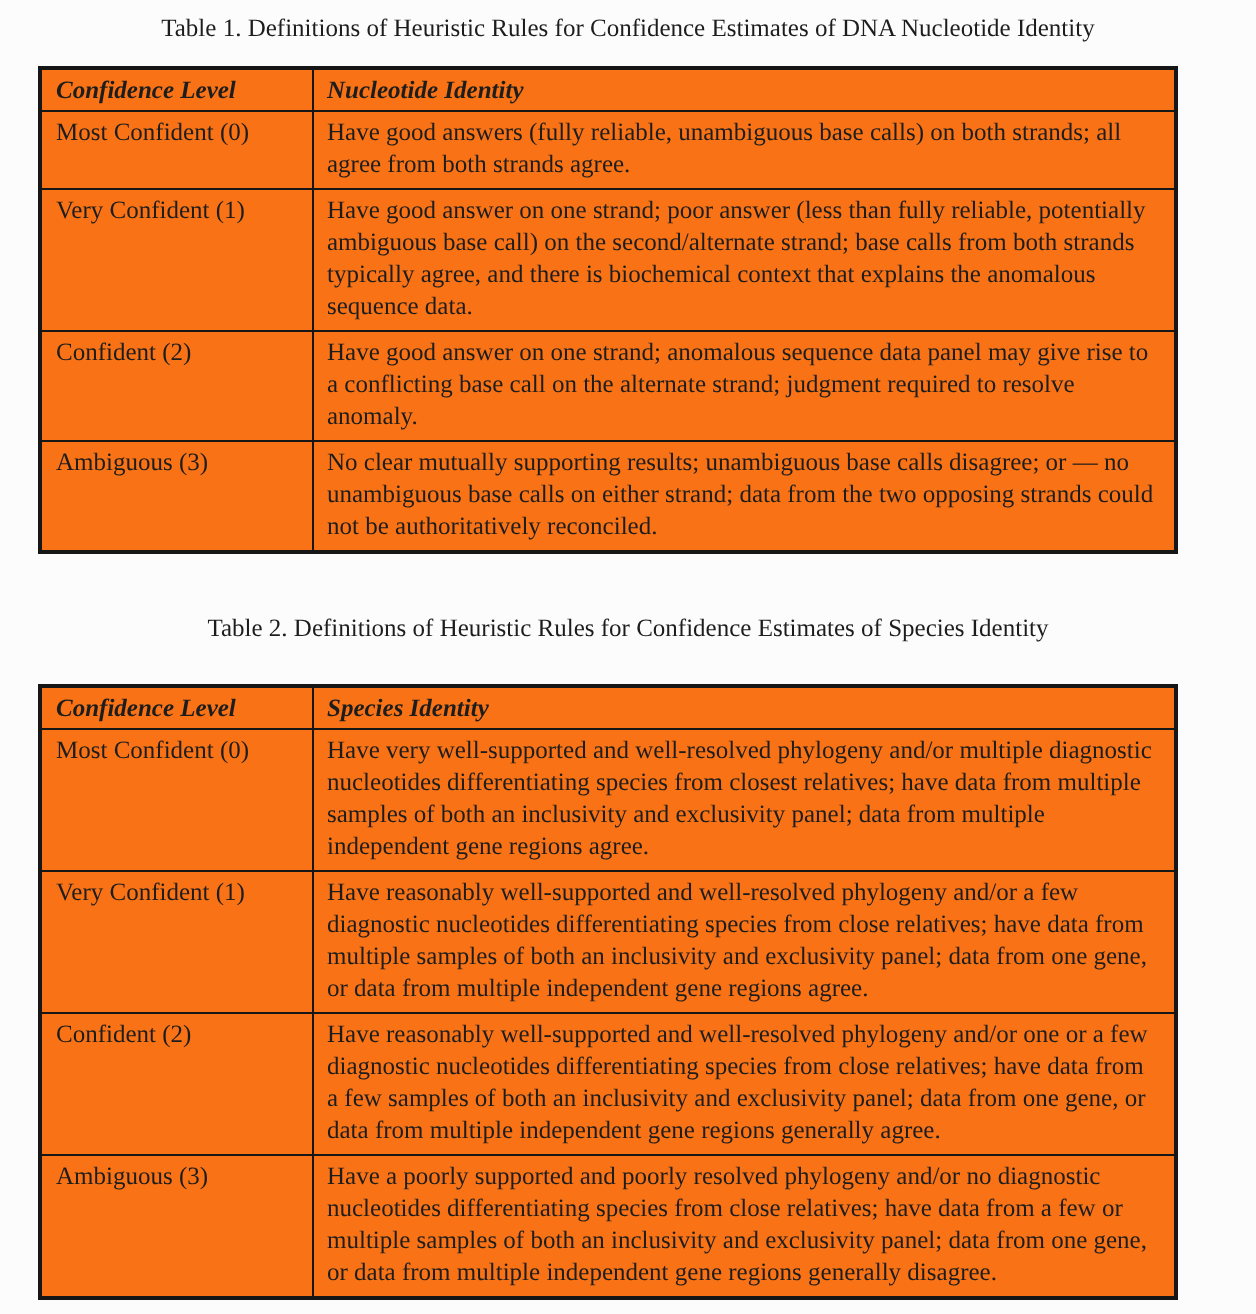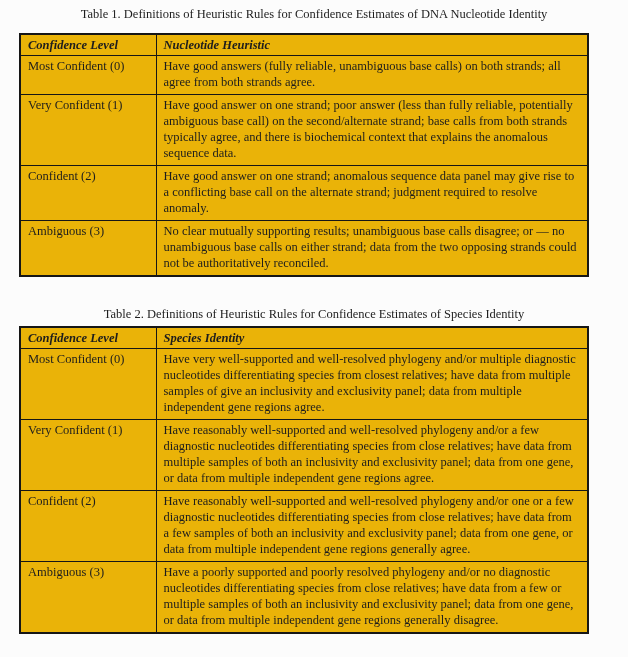--- a/index.html
+++ b/index.html
@@ -13,28 +13,28 @@
   .doc { padding: 7px 19px 5px 19px; }
   .table-title {
     text-align: center;
     font-size: 12.5px;
     line-height: 15px;
     font-weight: normal;
     margin: 0 0 11px 0;
   }
   .section-2 .table-title {
     margin-top: 30px;
-    margin-bottom: 4px;
+    margin-bottom: 20px;
   }
   table.conf-table {
     border-collapse: collapse;
     table-layout: fixed;
     width: 570px;
     border: 2px solid #161616;
-    background: #eab308;
+    background: #f97316;
   }
   .conf-table th, .conf-table td {
     border: 1px solid #161616;
     font-size: 12.5px;
     line-height: 16px;
     text-align: left;
     vertical-align: top;
     padding: 2px 8px 4px 7px;
   }
   .conf-table th {
@@ -53,21 +53,21 @@
   <div class="section section-1">
     <p class="table-title">Table 1. Definitions of Heuristic Rules for Confidence Estimates of DNA Nucleotide Identity</p>
     <table class="conf-table">
       <colgroup>
           <col class="level-col">
           <col>
         </colgroup>
       <thead>
         <tr>
           <th>Confidence Level</th>
-          <th>Nucleotide Heuristic</th>
+          <th>Nucleotide Identity</th>
         </tr>
       </thead>
       <tbody>
         <tr>
           <td>Most Confident (0)</td>
           <td>Have good answers (fully reliable, unambiguous base calls) on both strands; all agree from both strands agree.</td>
         </tr>
         <tr>
           <td>Very Confident (1)</td>
           <td>Have good answer on one strand; poor answer (less than fully reliable, potentially ambiguous base call) on the second/alternate strand; base calls from both strands typically agree, and there is biochemical context that explains the anomalous sequence data.</td>
@@ -93,21 +93,21 @@
         </colgroup>
       <thead>
         <tr>
           <th>Confidence Level</th>
           <th>Species Identity</th>
         </tr>
       </thead>
       <tbody>
         <tr>
           <td>Most Confident (0)</td>
-          <td>Have very well-supported and well-resolved phylogeny and/or multiple diagnostic nucleotides differentiating species from closest relatives; have data from multiple samples of give an inclusivity and exclusivity panel; data from multiple independent gene regions agree.</td>
+          <td>Have very well-supported and well-resolved phylogeny and/or multiple diagnostic nucleotides differentiating species from closest relatives; have data from multiple samples of both an inclusivity and exclusivity panel; data from multiple independent gene regions agree.</td>
         </tr>
         <tr>
           <td>Very Confident (1)</td>
           <td>Have reasonably well-supported and well-resolved phylogeny and/or a few diagnostic nucleotides differentiating species from close relatives; have data from multiple samples of both an inclusivity and exclusivity panel; data from one gene, or data from multiple independent gene regions agree.</td>
         </tr>
         <tr>
           <td>Confident (2)</td>
           <td>Have reasonably well-supported and well-resolved phylogeny and/or one or a few diagnostic nucleotides differentiating species from close relatives; have data from a few samples of both an inclusivity and exclusivity panel; data from one gene, or data from multiple independent gene regions generally agree.</td>
         </tr>
         <tr>

